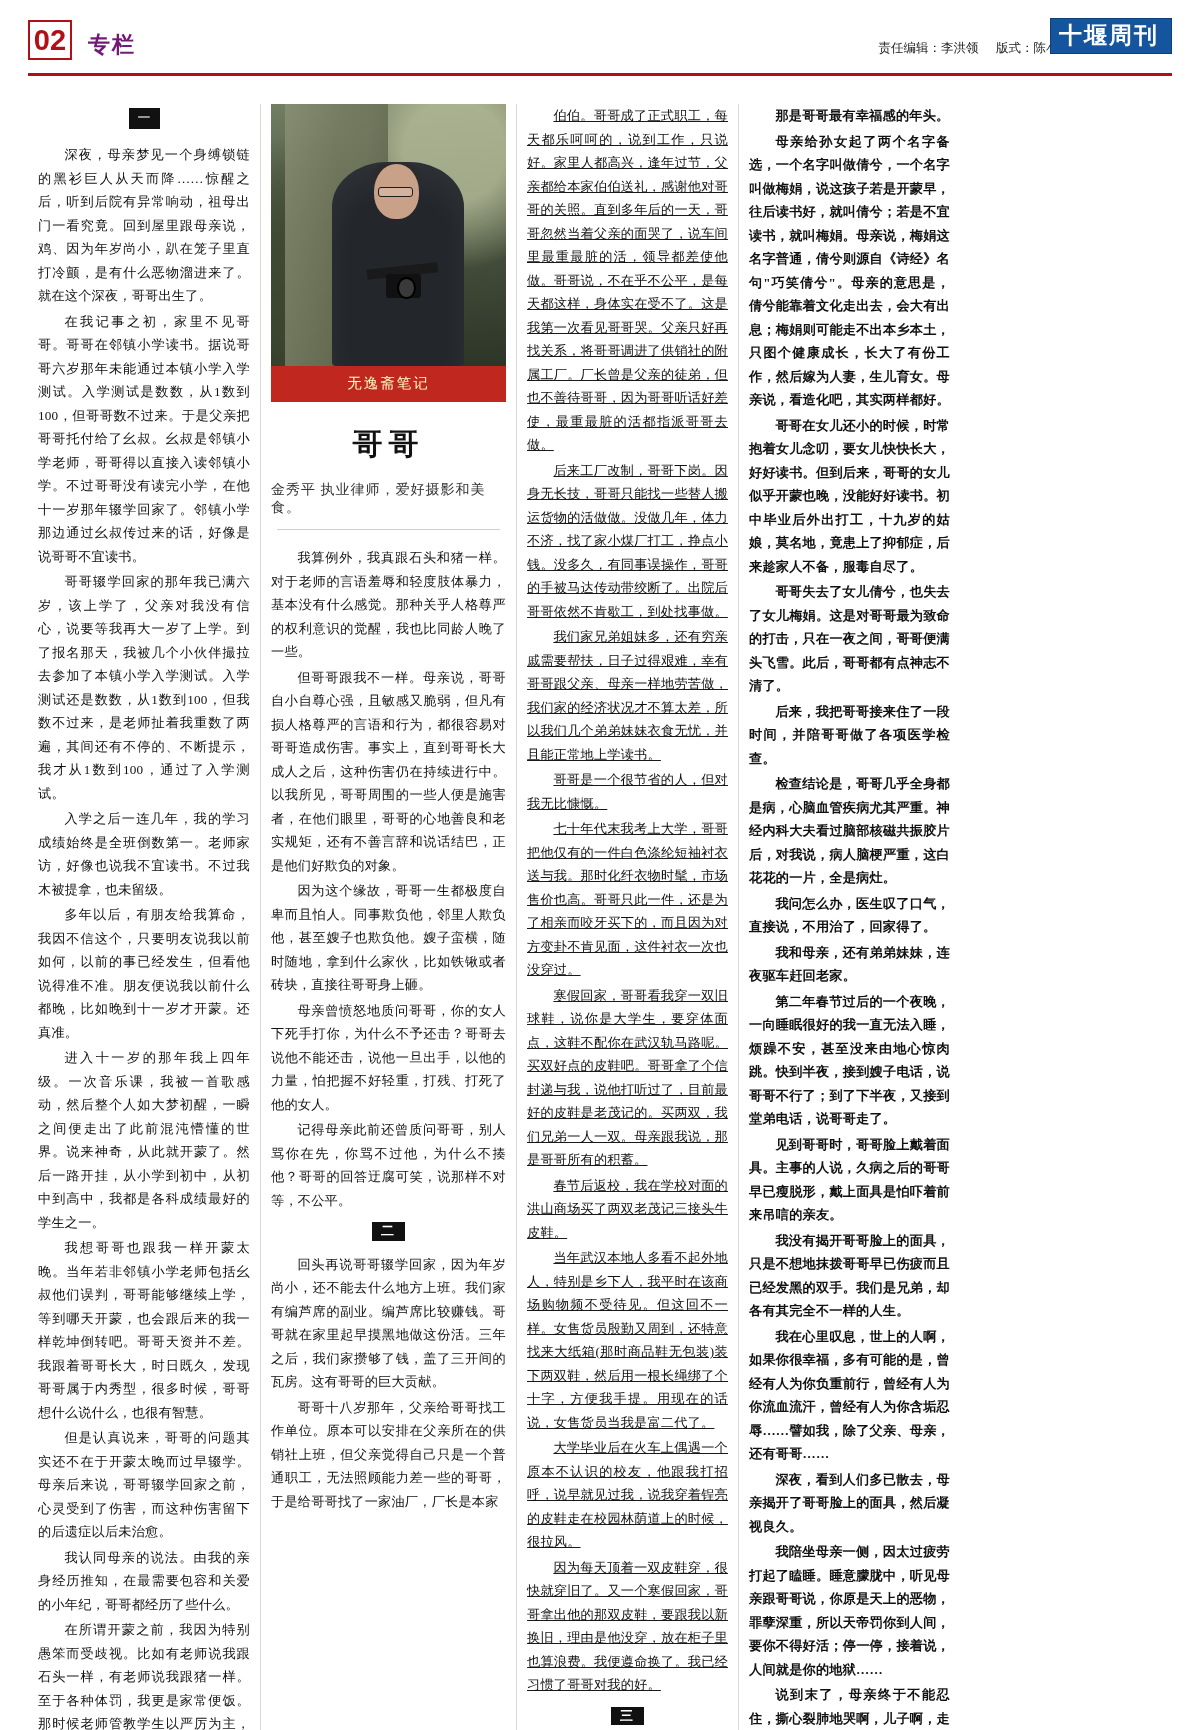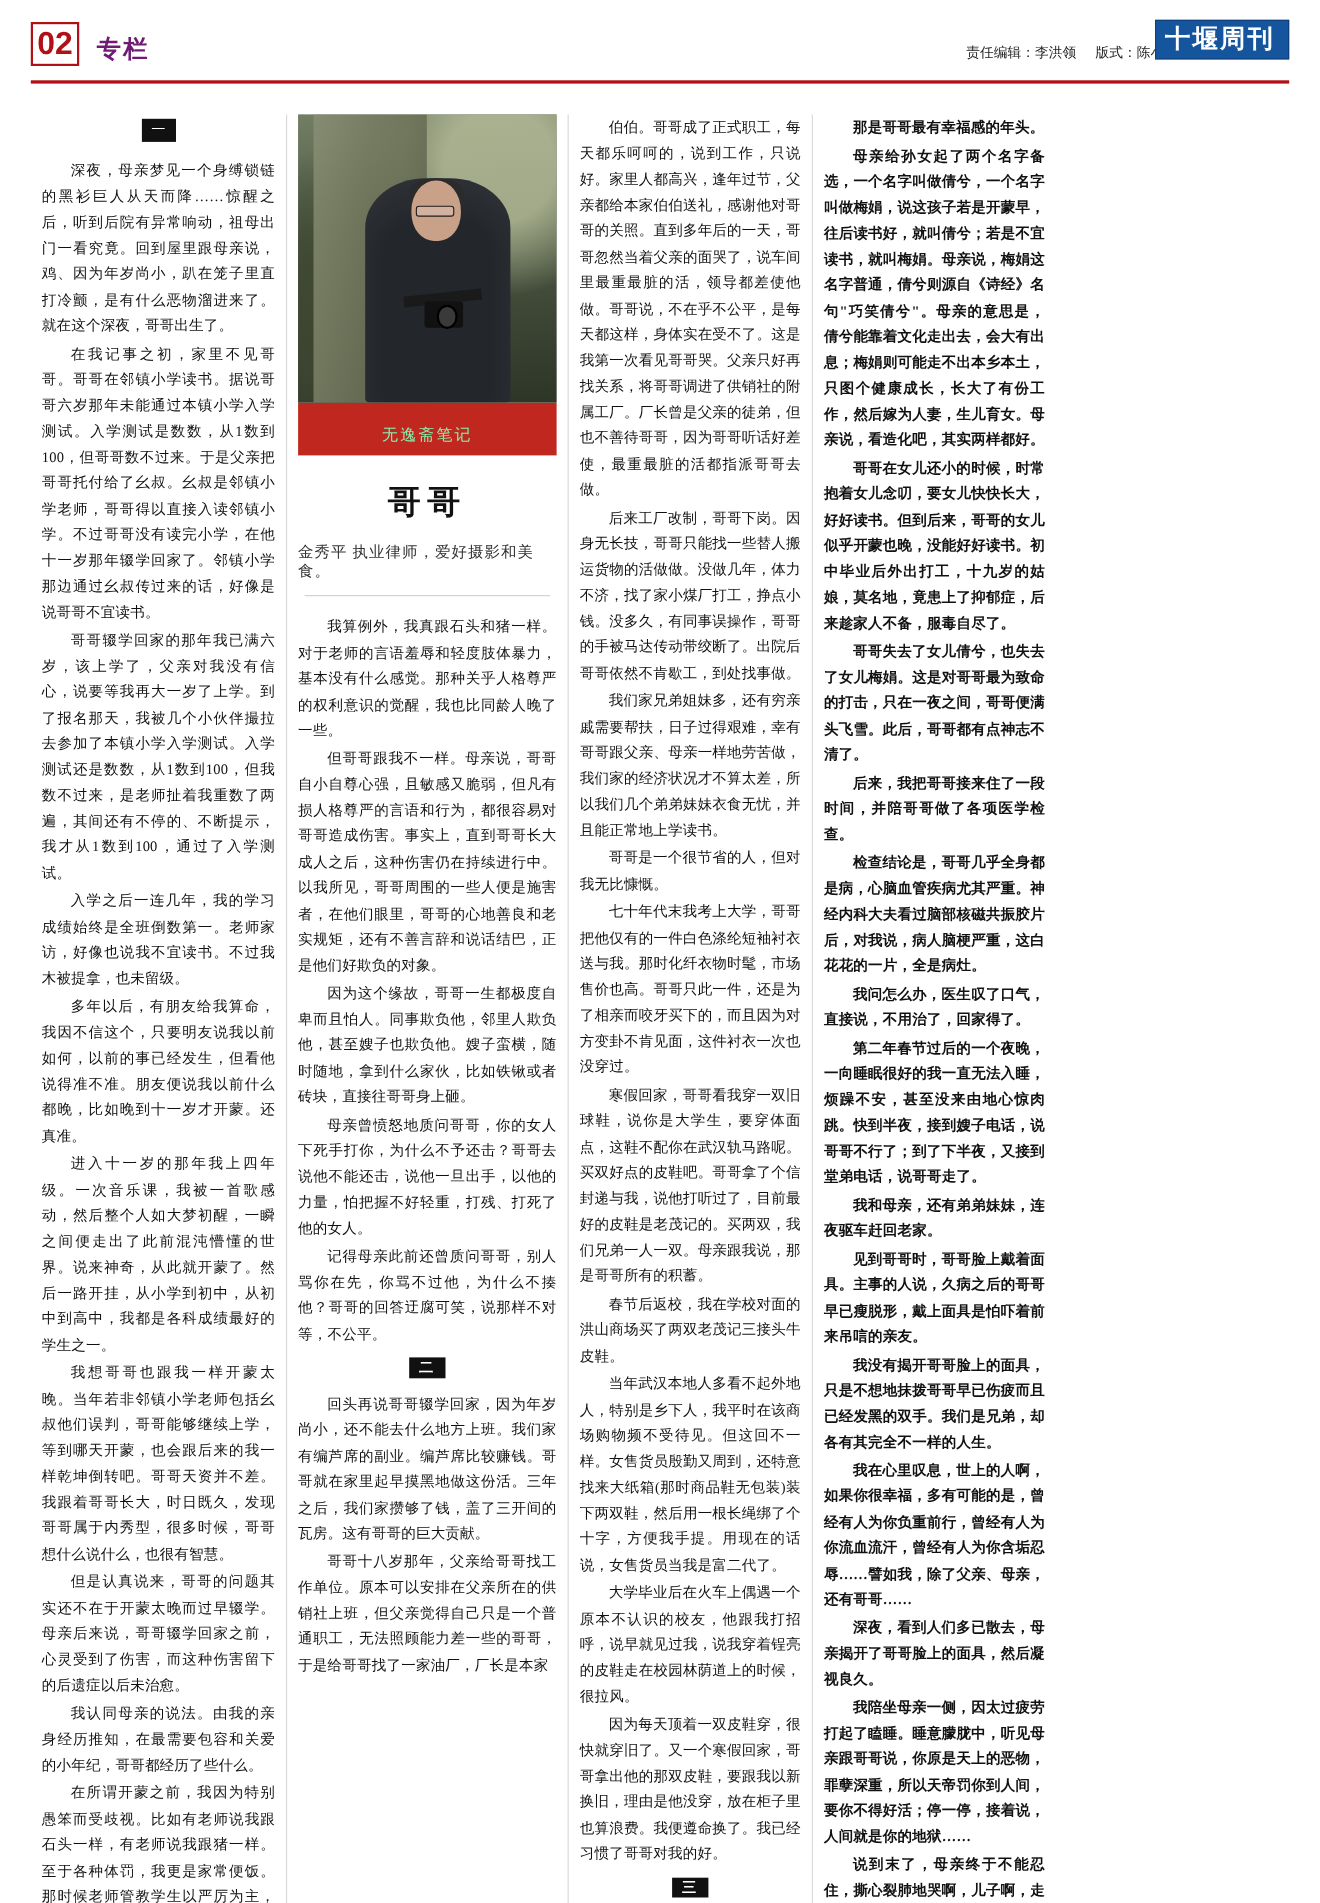--- a/index.html
+++ b/index.html
@@ -88,21 +88,21 @@
     gap: 0px;
   }
   .col {
     width: 205px;
     position: relative;
     padding: 0 10px;
   }
   .col + .col { border-left: 1px solid #d8d8d8; }
   .col-1 { width: 232px; }
   .col-2 { width: 256px; }
-  .col-3 { width: 222px; }
+  .col-3 { width: 222px; text-decoration: underline; }
   .col-4 { width: 222px; font-weight: bold; }
 
   p.body {
     font-size: 13.2px;
     line-height: 1.78;
     text-align: justify;
     text-justify: inter-ideograph;
     margin: 0 0 2px 0;
     text-indent: 2em;
     color: #111;
@@ -215,26 +215,26 @@
     position: absolute;
     left: 41%;
     bottom: 34%;
     width: 30%;
     height: 4%;
     background: #1a1a1a;
     transform: rotate(-6deg);
   }
   .photo-caption {
     background: #c0281f;
-    color: #86efac;
+    color: #fef9c3;
     text-align: center;
     font-family: "Liberation Sans", sans-serif;
     font-size: 14.5px;
     letter-spacing: 2px;
-    padding: 20px 0 9px 0;
+    padding: 8px 0 9px 0;
   }
 
   .article-title {
     text-align: center;
     font-size: 30px;
     font-weight: bold;
     letter-spacing: 6px;
     margin: 22px 0 16px 0;
     color: #111;
   }
@@ -349,22 +349,22 @@
     </div>
 
     <div class="col col-4">
       <p class="body">那是哥哥最有幸福感的年头。</p>
       <p class="body">母亲给孙女起了两个名字备选，一个名字叫做倩兮，一个名字叫做梅娟，说这孩子若是开蒙早，往后读书好，就叫倩兮；若是不宜读书，就叫梅娟。母亲说，梅娟这名字普通，倩兮则源自《诗经》名句"巧笑倩兮"。母亲的意思是，倩兮能靠着文化走出去，会大有出息；梅娟则可能走不出本乡本土，只图个健康成长，长大了有份工作，然后嫁为人妻，生儿育女。母亲说，看造化吧，其实两样都好。</p>
       <p class="body">哥哥在女儿还小的时候，时常抱着女儿念叨，要女儿快快长大，好好读书。但到后来，哥哥的女儿似乎开蒙也晚，没能好好读书。初中毕业后外出打工，十九岁的姑娘，莫名地，竟患上了抑郁症，后来趁家人不备，服毒自尽了。</p>
       <p class="body">哥哥失去了女儿倩兮，也失去了女儿梅娟。这是对哥哥最为致命的打击，只在一夜之间，哥哥便满头飞雪。此后，哥哥都有点神志不清了。</p>
       <p class="body">后来，我把哥哥接来住了一段时间，并陪哥哥做了各项医学检查。</p>
       <p class="body">检查结论是，哥哥几乎全身都是病，心脑血管疾病尤其严重。神经内科大夫看过脑部核磁共振胶片后，对我说，病人脑梗严重，这白花花的一片，全是病灶。</p>
       <p class="body">我问怎么办，医生叹了口气，直接说，不用治了，回家得了。</p>
+      <p class="body">我和母亲，还有弟弟妹妹，连夜驱车赶回老家。</p>
       <p class="body">第二年春节过后的一个夜晚，一向睡眠很好的我一直无法入睡，烦躁不安，甚至没来由地心惊肉跳。快到半夜，接到嫂子电话，说哥哥不行了；到了下半夜，又接到堂弟电话，说哥哥走了。</p>
-      <p class="body">我和母亲，还有弟弟妹妹，连夜驱车赶回老家。</p>
       <p class="body">见到哥哥时，哥哥脸上戴着面具。主事的人说，久病之后的哥哥早已瘦脱形，戴上面具是怕吓着前来吊唁的亲友。</p>
       <p class="body">我没有揭开哥哥脸上的面具，只是不想地抹拨哥哥早已伤疲而且已经发黑的双手。我们是兄弟，却各有其完全不一样的人生。</p>
       <p class="body">我在心里叹息，世上的人啊，如果你很幸福，多有可能的是，曾经有人为你负重前行，曾经有人为你流血流汗，曾经有人为你含垢忍辱……譬如我，除了父亲、母亲，还有哥哥……</p>
       <p class="body">深夜，看到人们多已散去，母亲揭开了哥哥脸上的面具，然后凝视良久。</p>
       <p class="body">我陪坐母亲一侧，因太过疲劳打起了瞌睡。睡意朦胧中，听见母亲跟哥哥说，你原是天上的恶物，罪孽深重，所以天帝罚你到人间，要你不得好活；停一停，接着说，人间就是你的地狱……</p>
       <p class="body">说到末了，母亲终于不能忍住，撕心裂肺地哭啊，儿子啊，走了你就走了，来世别再回来!</p>
     </div>
 
   </div>
 </div>

